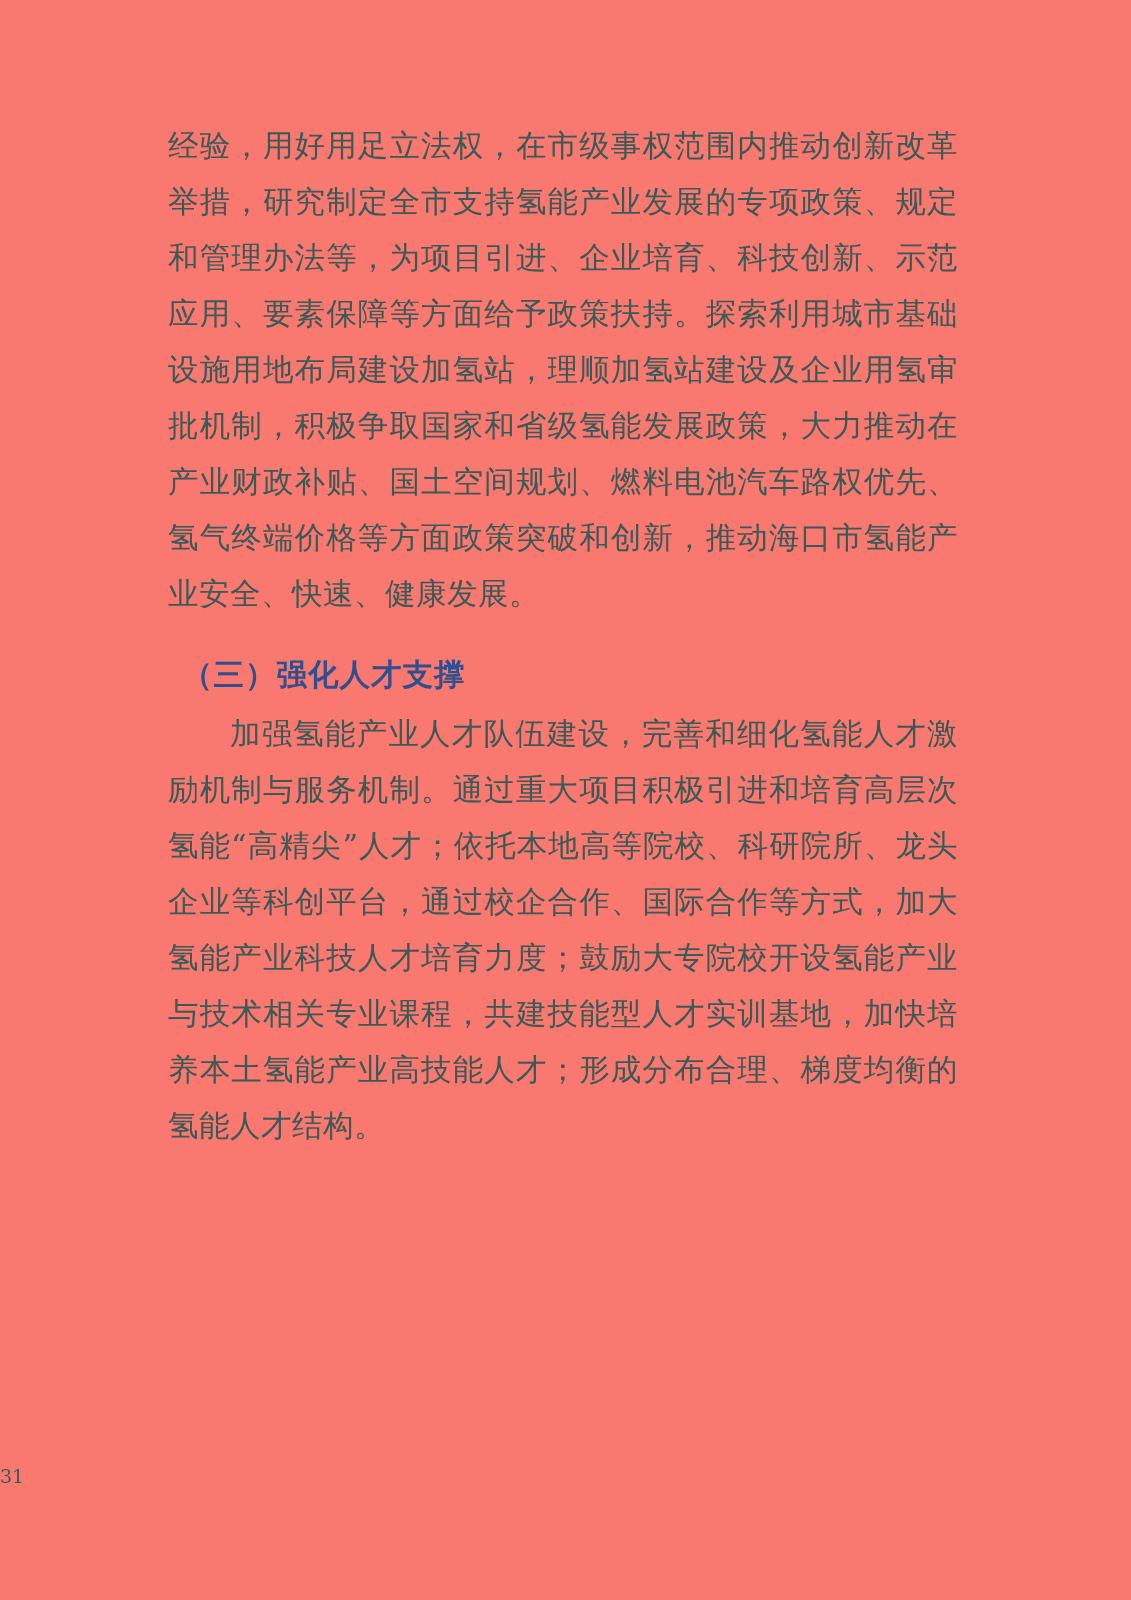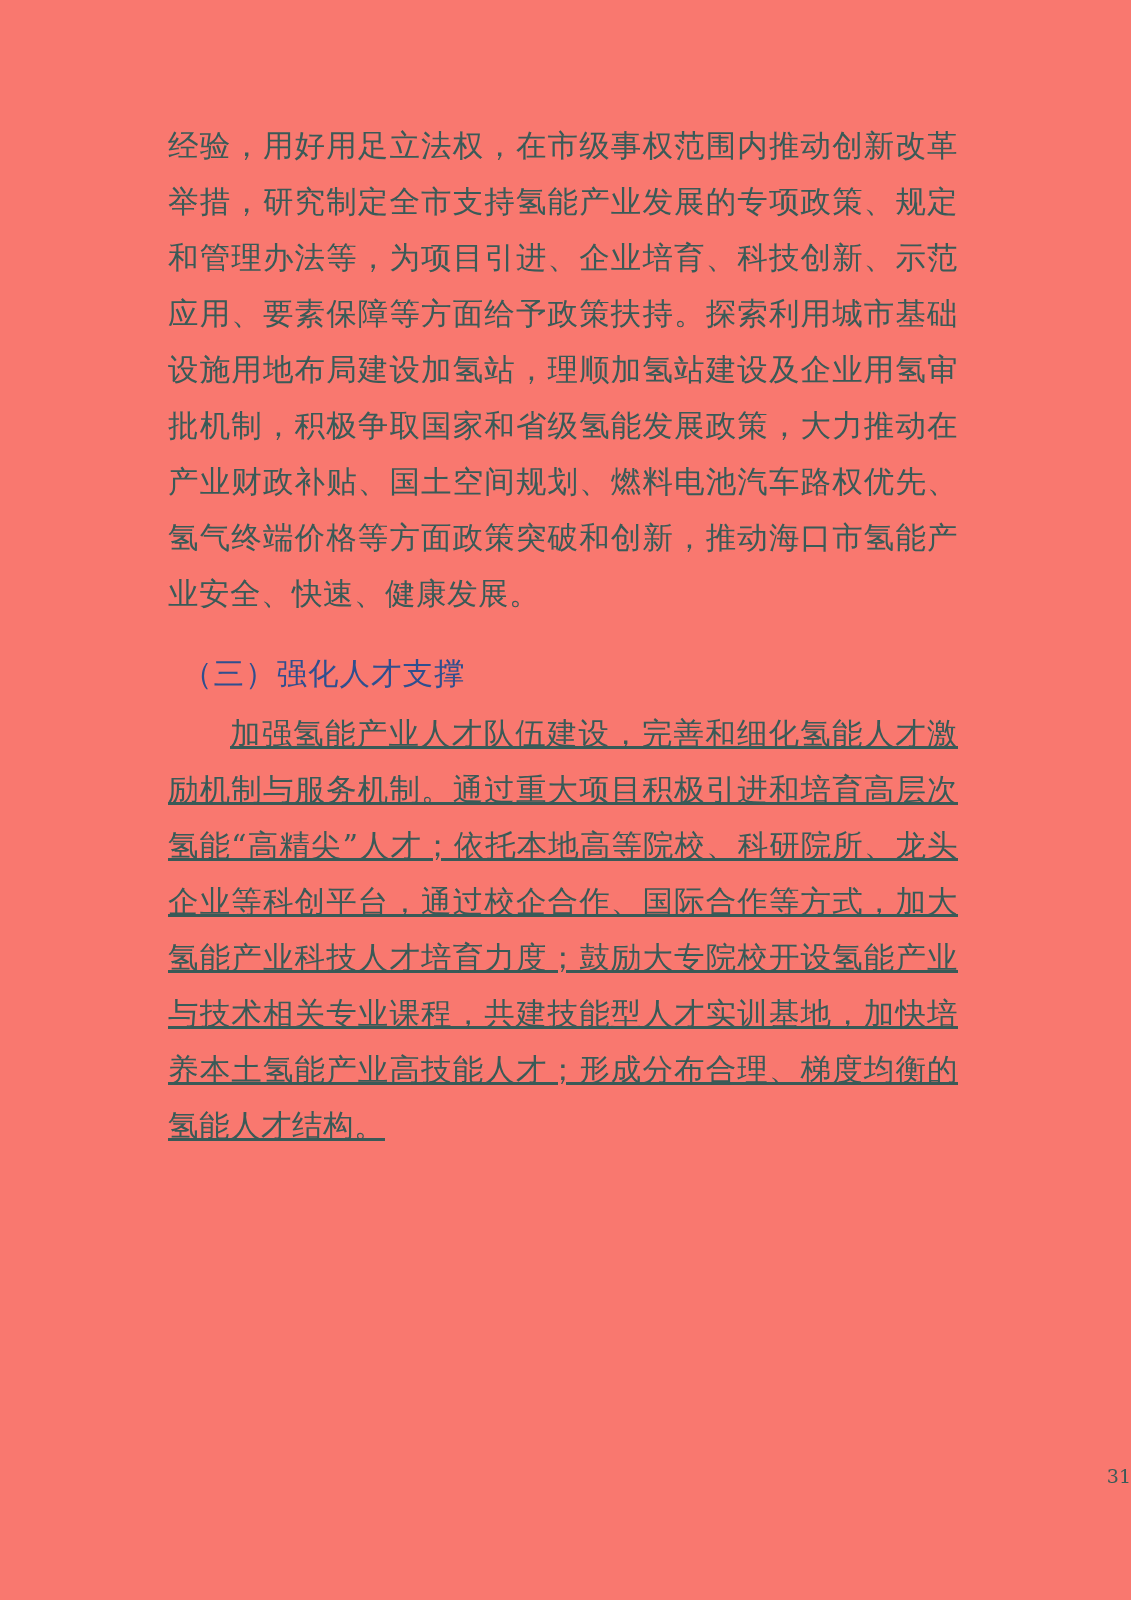--- a/index.html
+++ b/index.html
@@ -31,39 +31,38 @@
     font-size: 30.5px;
     line-height: 56px;
     letter-spacing: 0.5px;
     text-align: justify;
     text-justify: inter-ideograph;
     margin: 0 0 0 0;
     font-family: "DejaVu Serif", "Liberation Serif", serif;
   }
   .para.indent {
     text-indent: 62px;
-    text-decoration: underline;
   }
   .heading {
     color: #2f4f8f;
     font-size: 30.5px;
     line-height: 56px;
-    font-weight: normal;
+    font-weight: bold;
     letter-spacing: 1px;
     text-indent: 14px;
     margin: 10px 0 4px 0;
     font-family: "DejaVu Serif", "Liberation Serif", serif;
   }
   .gap-md { height: 14px; }
   .page-number {
     position: absolute;
     left: 0;
     right: 0;
     top: 1465px;
-    text-align: right;
+    text-align: left;
     color: #3a5a57;
     font-size: 19px;
     font-family: "DejaVu Serif", "Liberation Serif", serif;
   }
 </style>
 </head>
 <body>
 
 <div class="page">
   <div class="content">

